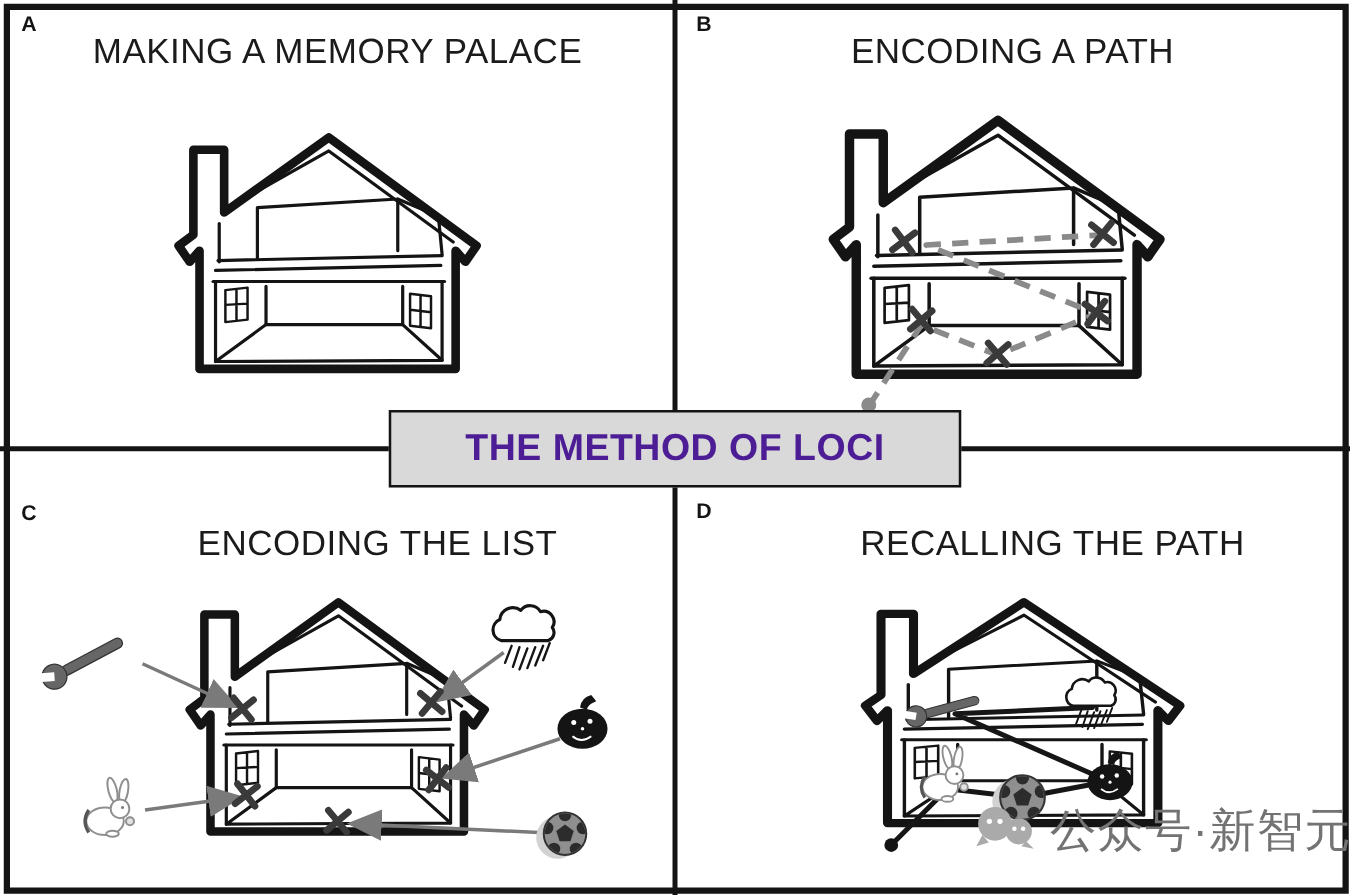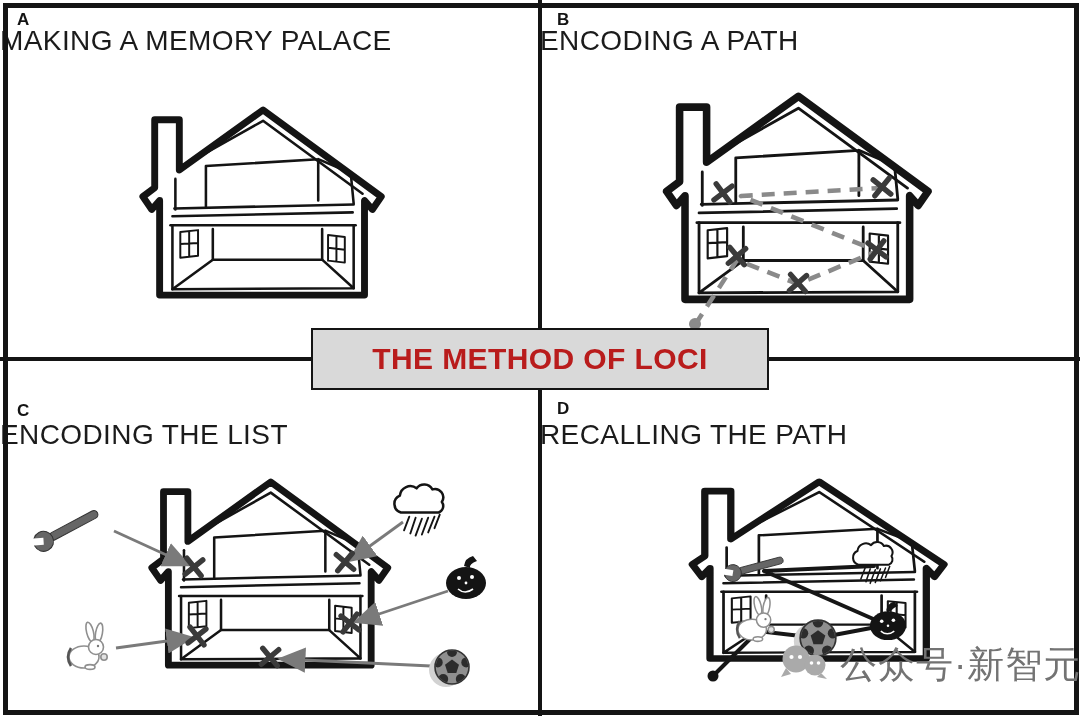--- a/index.html
+++ b/index.html
@@ -9,26 +9,26 @@
          border:5px solid #141414;pointer-events:none;z-index:8;}
   .divider-v{position:absolute;left:538px;top:0;width:4px;height:716px;background:#141414;z-index:1;}
   .divider-h{position:absolute;left:0;top:357px;width:1080px;height:4px;background:#141414;z-index:1;}
   .panel{position:absolute;width:540px;height:359px;z-index:2;}
   #panelA{left:0;top:0;}   #panelB{left:540px;top:0;}
   #panelC{left:0;top:359px;height:357px;} #panelD{left:540px;top:359px;height:357px;}
   .panel svg{position:absolute;left:0;top:0;overflow:visible;}
   .panel-label{position:absolute;font-weight:bold;font-size:17px;color:#141414;z-index:4;}
   .lblA{left:17px;top:10px;} .lblB{left:17px;top:10px;}
   .lblC{left:17px;top:42px;} .lblD{left:17px;top:40px;}
-  .panel-title{position:absolute;left:0;width:100%;text-align:left;font-size:28px;
+  .panel-title{position:absolute;left:0;width:100%;text-align:center;font-size:28px;
                color:#1b1b1b;letter-spacing:.4px;z-index:4;}
-  .ttlAB{top:25px;} .ttlCD{top:60px;}
+  .ttlAB{top:25px;} .ttlCD{top:60px;padding-left:32px;}
   .banner{position:absolute;left:311px;top:328px;width:454px;height:58px;background:#d9d9d9;
           border:2px solid #141414;display:flex;align-items:center;justify-content:center;
-          font-weight:bold;font-size:30px;color:#b91c1c;letter-spacing:.4px;z-index:5;}
+          font-weight:bold;font-size:30px;color:#4c1d95;letter-spacing:.4px;z-index:5;}
   .watermark{position:absolute;left:777px;top:640px;display:flex;align-items:center;gap:7px;
              z-index:9;pointer-events:none;}
   .watermark-text{font-size:37px;color:#737373;letter-spacing:1px;white-space:nowrap;
                   font-family:"Liberation Sans",sans-serif;}
   
   .house-outline{fill:#fff;stroke:#141414;stroke-width:7;stroke-linejoin:round;}
   .house-thin{fill:none;stroke:#141414;stroke-width:2.6;stroke-linecap:round;stroke-linejoin:round;}
   .house-win{fill:#fff;stroke:#141414;stroke-width:2;stroke-linejoin:round;}
   .x-mark{fill:none;stroke:#3a3a3a;stroke-width:5.4;stroke-linecap:round;}
   .dash-path{fill:none;stroke:#8a8a8a;stroke-width:4.6;stroke-dasharray:13 9;stroke-linejoin:round;}

